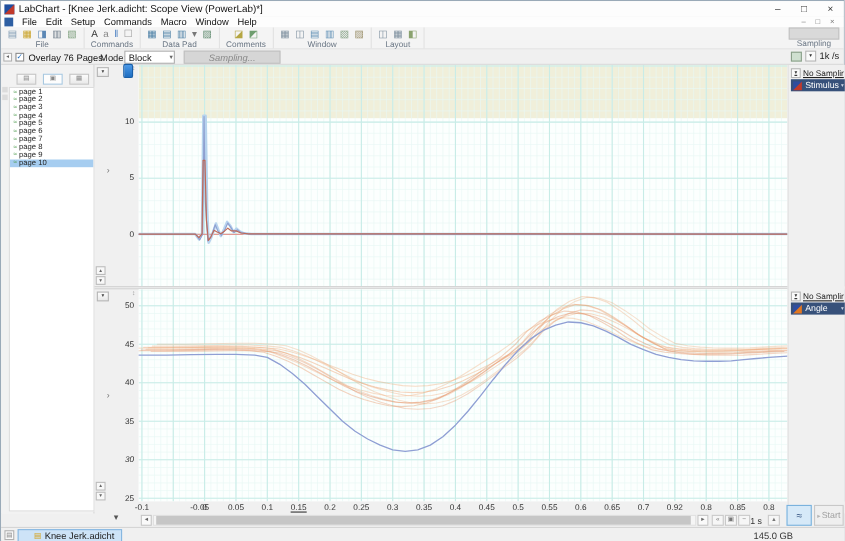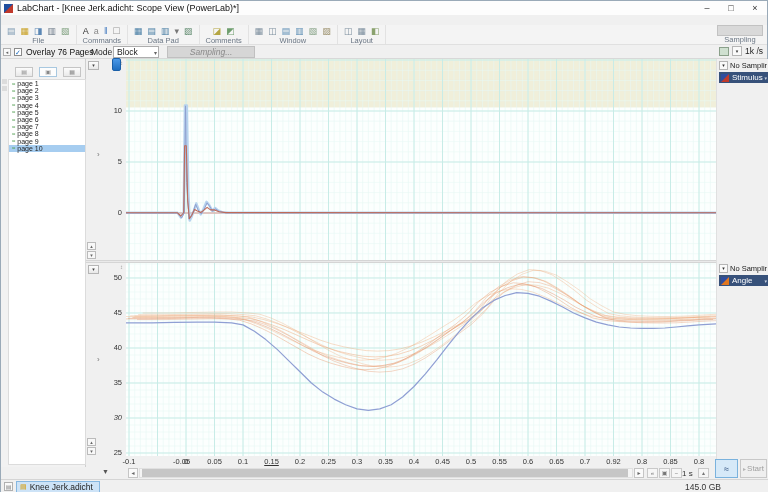--- a/index.html
+++ b/index.html
@@ -65,21 +65,21 @@
   .autoscale-icon { position:absolute; right:3px; top:1px; font-size:6px; color:#999; }
   .chan-arrow { position:absolute; left:11px; font-size:8px; color:#777; }
   .scale-btns { position:absolute; left:1px; display:flex; flex-direction:column; gap:1px; }
   .scale-btn { width:9px; height:8px; border:1px solid #bbb; background:#f8f8f8; font-size:5px; color:#666; text-align:center; line-height:6px; }
 
   .chart-svg { position:absolute; left:125px; background:#fcfffe; display:block; }
   .splitter { position:absolute; left:85px; top:201px; width:683px; height:3px; background:#eaeaea; border-top:1px solid #d5d5d5; border-bottom:1px solid #d5d5d5; }
 
   .right-strip { position:absolute; left:715px; top:0; width:53px; height:408px; background:#f0f0f0; border-left:1px solid #e0e0e0; }
   .chan-block { position:absolute; left:718px; width:50px; }
-  .chan-header { display:flex; align-items:flex-start; height:10px; font-size:7.5px; white-space:nowrap; }
+  .chan-header { display:flex; align-items:flex-end; height:10px; font-size:7.5px; white-space:nowrap;text-decoration:underline; }
   .chan-drop { width:9px; height:9px; border:1px solid #b5b5b5; background:#fafafa; font-size:5px; color:#333; text-align:center; line-height:7px; margin-right:2px; flex:0 0 auto; }
   .chan-chip { margin-top:1px; height:11px; background:#37517a; color:#fff; display:flex; align-items:center; font-size:8px; padding:0 2px; }
   .chan-icon { width:8px; height:8px; margin-right:3px; position:relative; flex:0 0 auto; }
   .chan-icon .t1 { position:absolute; inset:0; }
   .chan-icon .t2 { position:absolute; right:0; bottom:0; width:0; height:0; }
   .chan-chip .chip-caret { margin-left:auto; font-size:5px; color:#cdd6e4; }
 
   .x-axis-row { position:absolute; left:85px; top:397px; width:683px; height:11px; background:#f0f0f0; }
   .x-label { position:absolute; top:1px; transform:translateX(-50%); font-size:7.5px; color:#333; white-space:nowrap; }
 
@@ -94,39 +94,48 @@
   .marker-pin { position:absolute; left:101px; top:1px; font-size:7px; color:#555; }
   .hbar-btn { position:absolute; top:1px; width:10px; height:10px; border:1px solid #c5c5c5; background:#fafafa; font-size:6px; color:#666; text-align:center; line-height:8px; }
   .hbar-track { position:absolute; left:138px; top:1px; width:494px; height:10px; background:#f5f5f5; border:1px solid #e0e0e0; }
   .hbar-thumb { position:absolute; left:2px; top:0px; width:486px; height:8px; background:#c6c6c6; }
   .tctl { position:absolute; top:1px; width:11px; height:10px; border:1px solid #c9c9c9; background:#f6f6f6; font-size:6px; color:#777; text-align:center; line-height:8px; }
   .time-scale { position:absolute; left:681px; top:2px; font-size:8px; color:#333; }
 
   
   .status-bar { position:absolute; left:0; top:478px; width:768px; height:14px; background:#f0f0f0; border-top:1px solid #d5d5d5; font-size:8.5px; }
   .status-icon { position:absolute; left:3px; top:2px; width:9px; height:9px; border:1px solid #b0b0b0; background:#fafafa; font-size:6px; color:#888; text-align:center; line-height:8px; }
-  .file-tab { position:absolute; left:15px; top:1px; height:12px; padding:0 6px 0 3px; background:#cde3f7; border:1px solid #86b7e0; display:flex; align-items:center; gap:3px; }
+  .file-tab { position:absolute; left:15px; top:1px; height:12px; padding:0 6px 0 14px; background:#cde3f7; border:1px solid #86b7e0; display:flex; align-items:center; gap:3px; }
   .file-tab .tab-icon { color:#d4a017; font-size:7px; }
   .disk-space { position:absolute; left:684px; top:2px; color:#333; }
 </style>
 </head>
 <body>
 
 <div class="app">
 
   <div class="titlebar">
     <span class="app-icon"></span>
     <span class="title-text">LabChart - [Knee Jerk.adicht: Scope View (PowerLab)*]</span>
     <span class="win-btns">
       <span class="win-btn">–</span>
       <span class="win-btn">□</span>
       <span class="win-btn">×</span>
     </span>
   </div>
 
+  <div class="menubar">
+    <span class="doc-icon"></span>
+    <span id="menu-items"><span class="menu-item">File</span><span class="menu-item">Edit</span><span class="menu-item">Setup</span><span class="menu-item">Commands</span><span class="menu-item">Macro</span><span class="menu-item">Window</span><span class="menu-item">Help</span></span>
+    <span class="mdi-btns">
+      <span class="mdi-btn">–</span>
+      <span class="mdi-btn">□</span>
+      <span class="mdi-btn">×</span>
+    </span>
+  </div>
 
   <div class="toolbar">
     <span id="toolbar-groups" style="display:flex;">
         <span class="tb-group">
           <span class="tb-icons">
             <span class="tb-icon" style="color: rgb(127, 155, 179);">▤</span>
             <span class="tb-icon" style="color: rgb(201, 162, 39);">▦</span>
             <span class="tb-icon" style="color: rgb(91, 135, 181);">◨</span>
             <span class="tb-icon" style="color: rgb(109, 123, 137);">▥</span>
             <span class="tb-icon" style="color: rgb(127, 160, 127);">▧</span>

